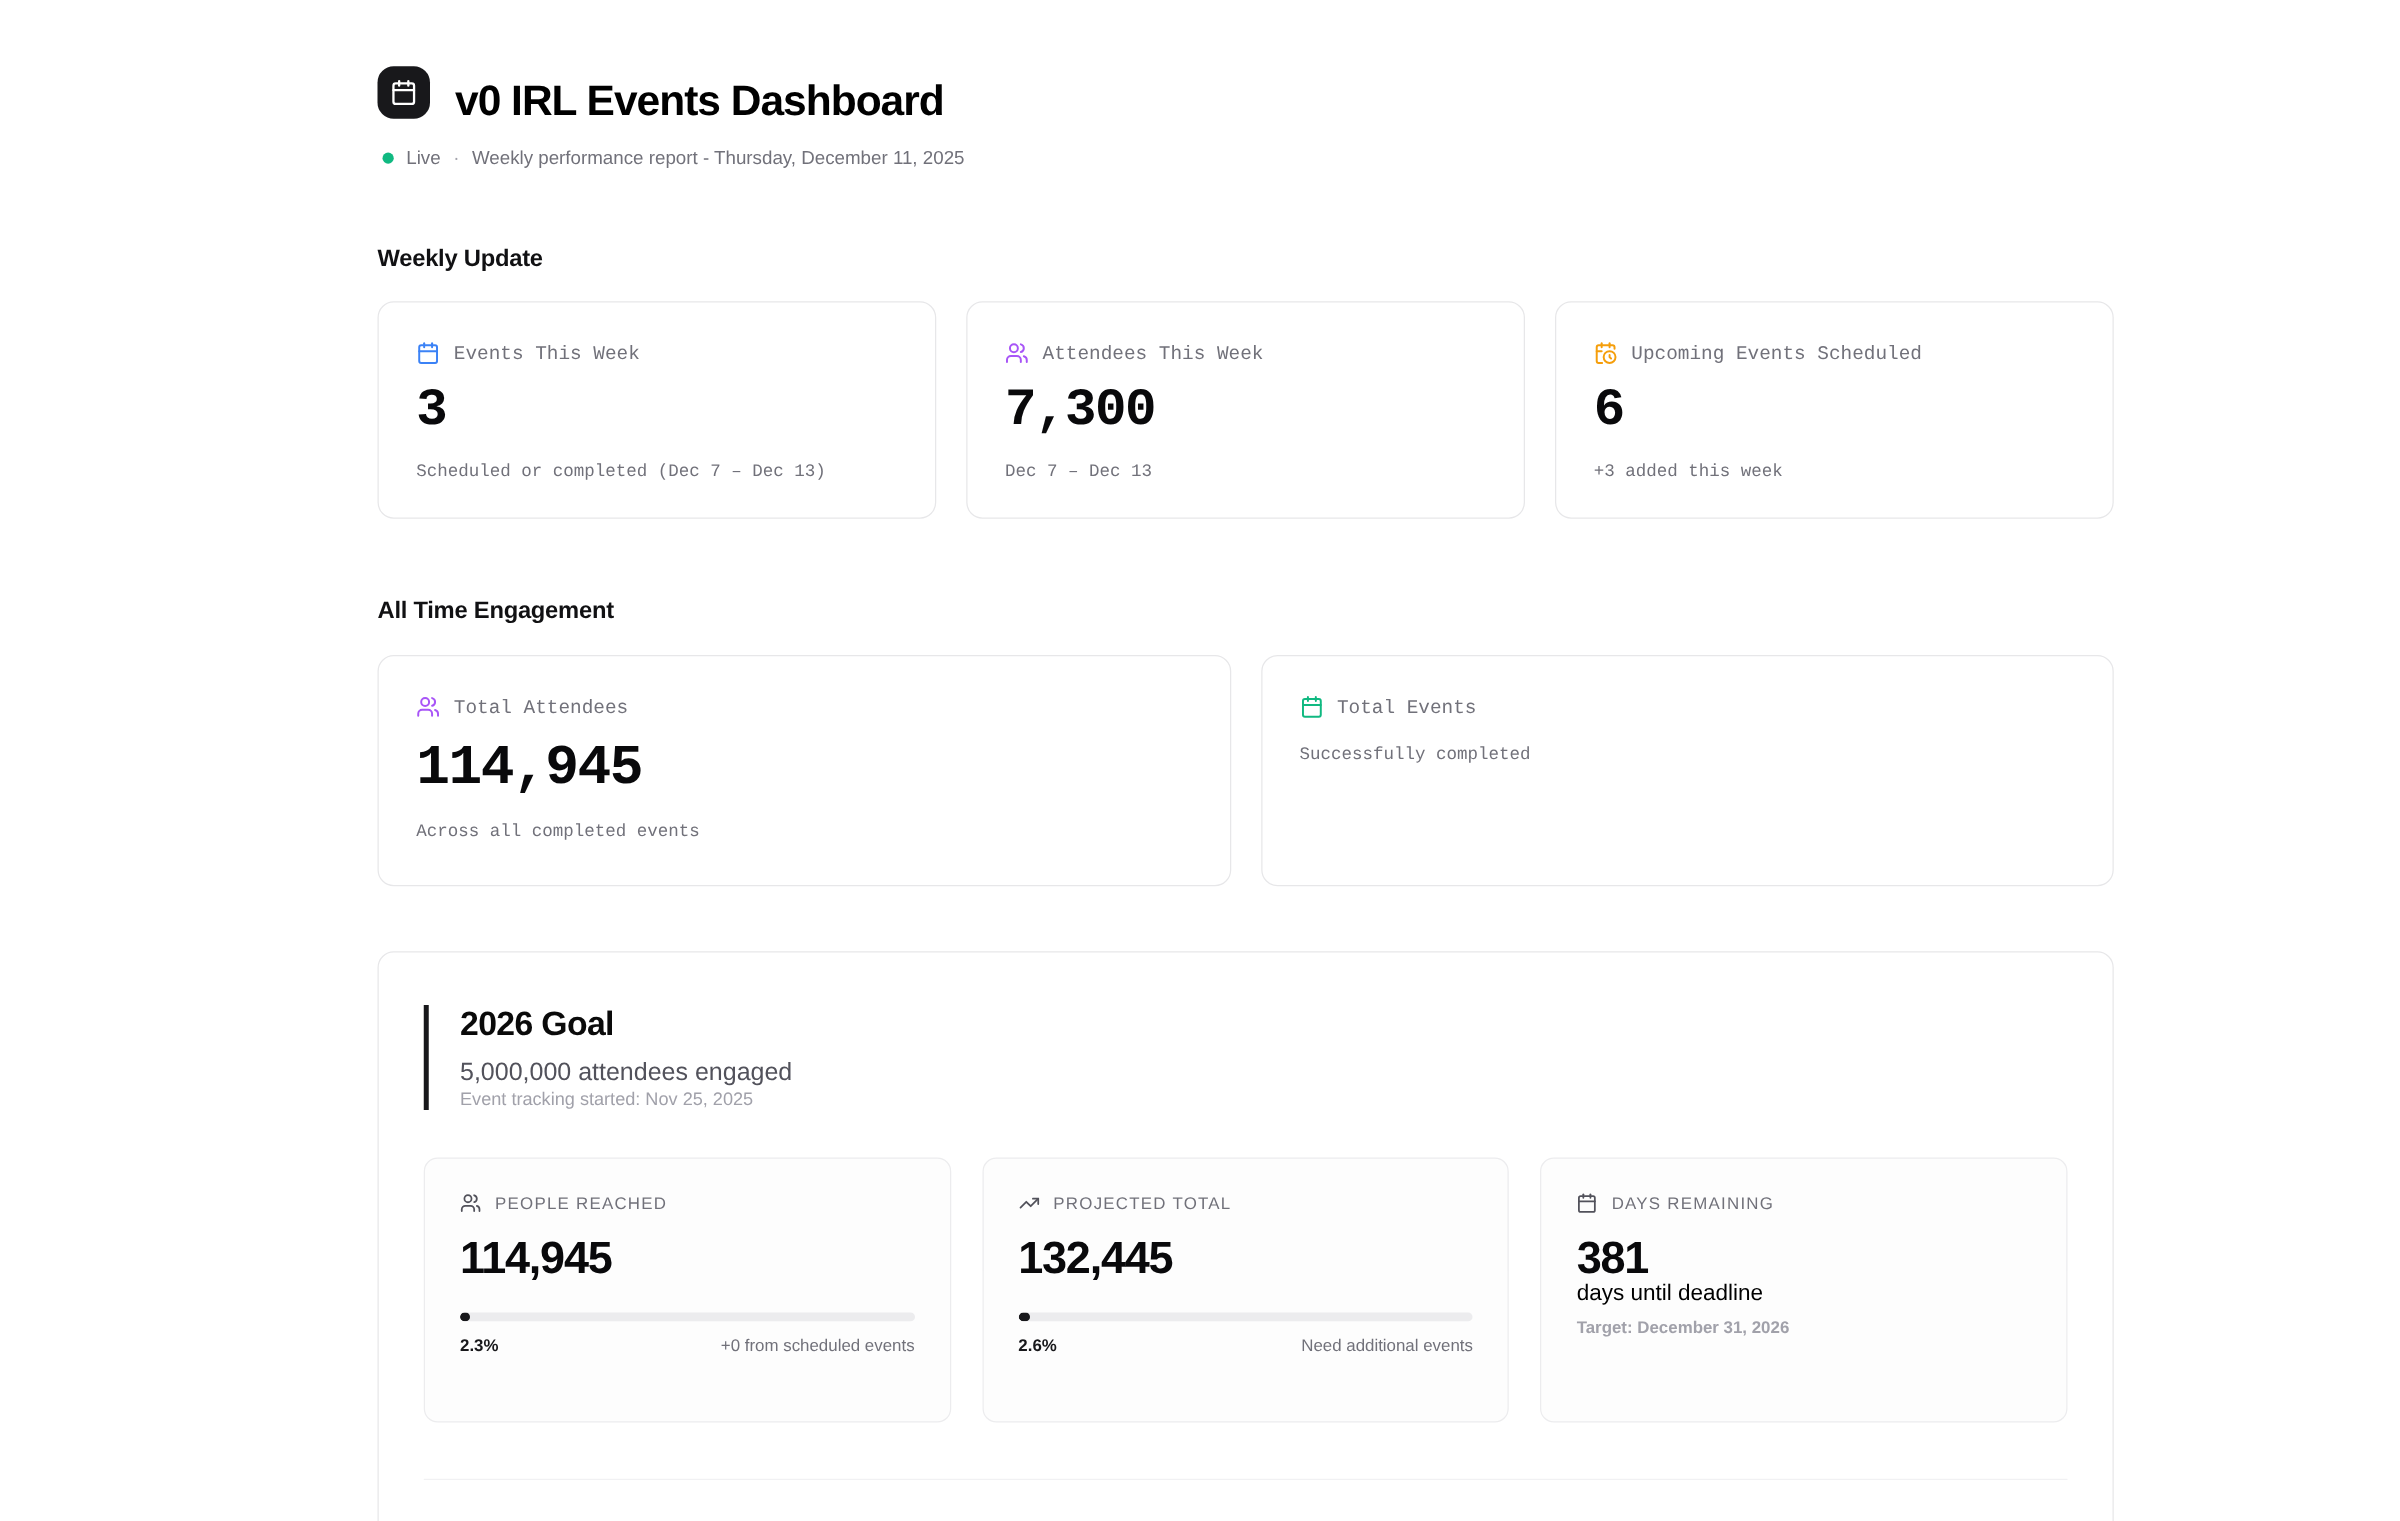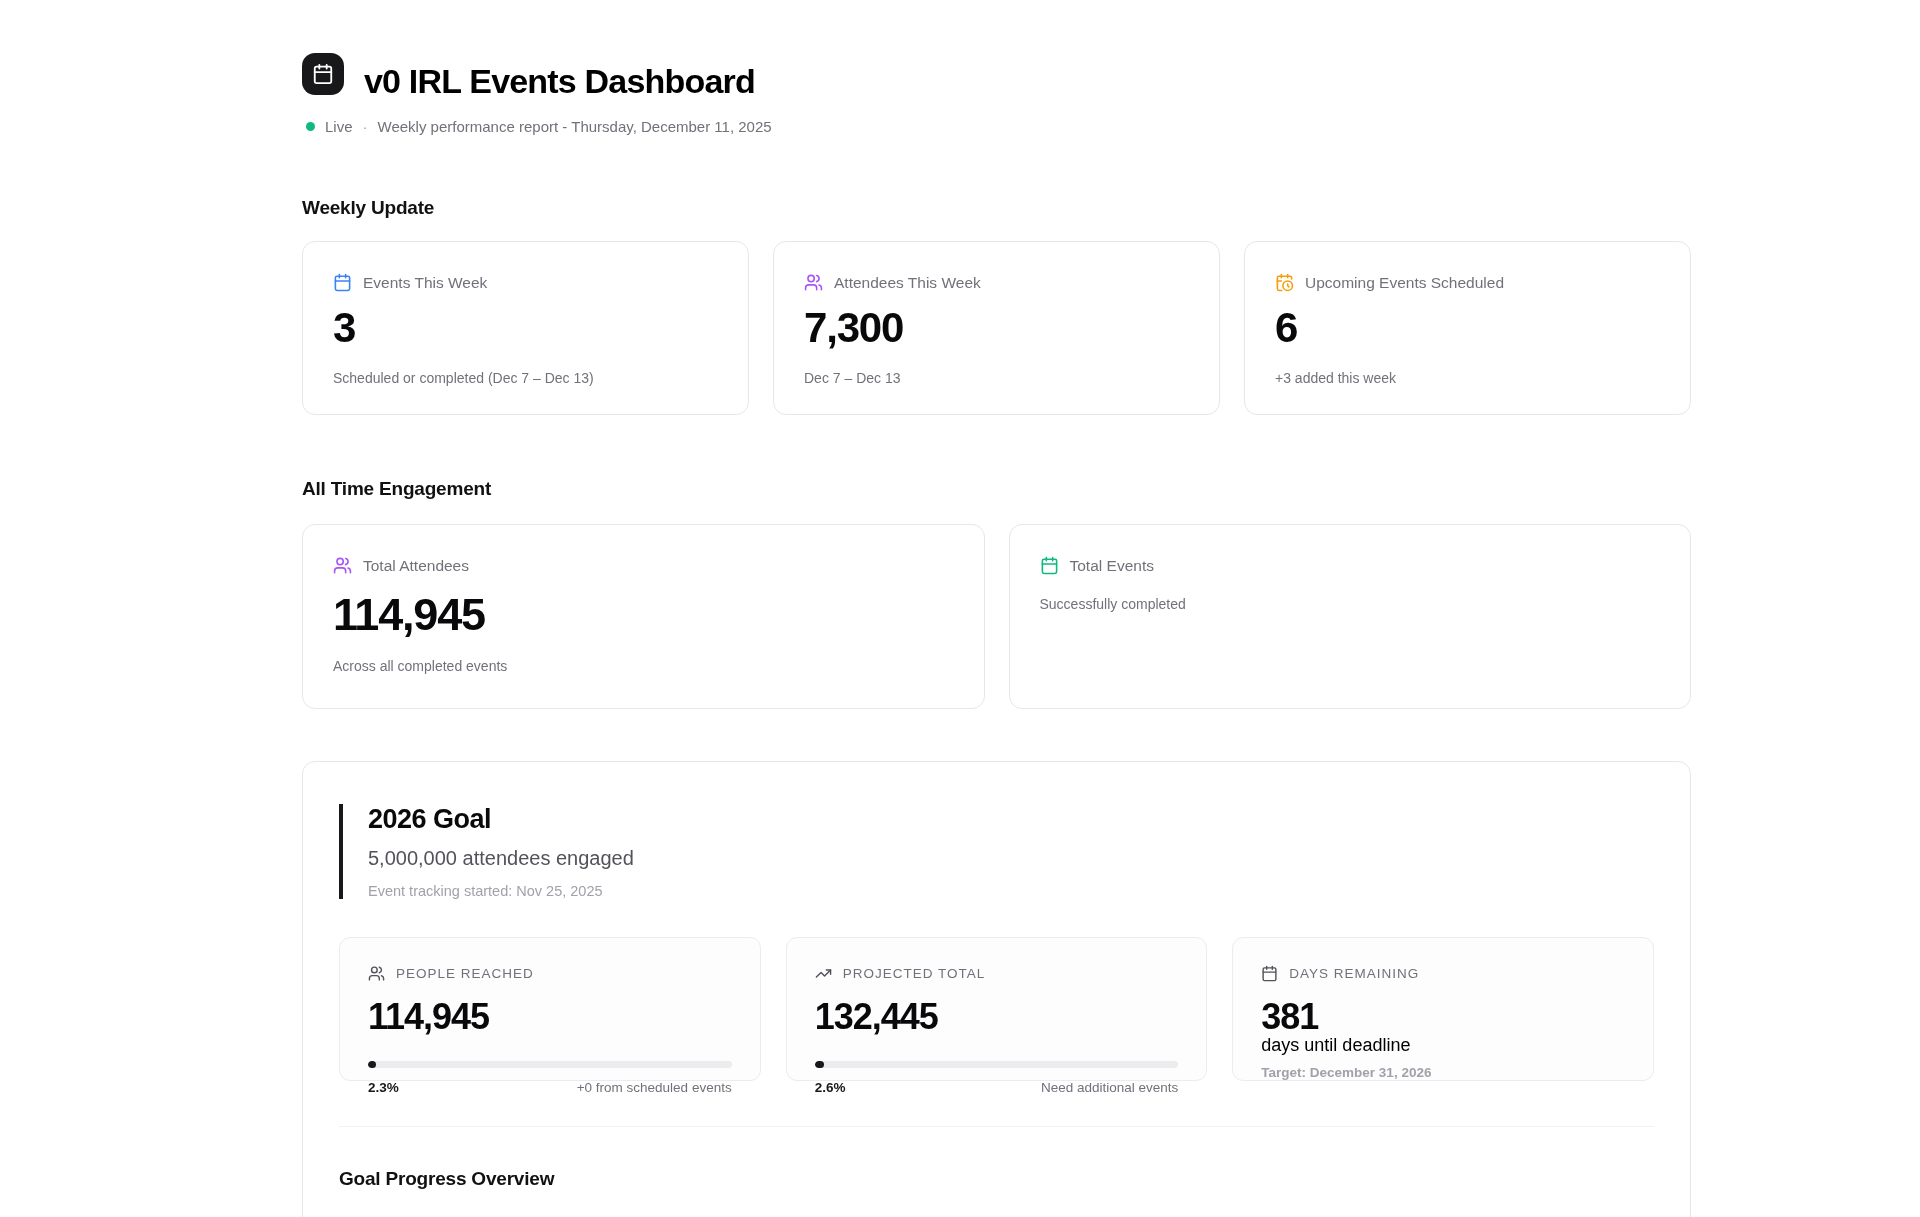--- a/index.html
+++ b/index.html
@@ -28,43 +28,44 @@
   .section-h { font-size:19px; font-weight:700; color:#111113; letter-spacing:-0.2px; }
   .h-weekly { margin-top:62px; }
   .h-alltime { margin-top:63px; }
 
   
   .grid3 { display:grid; grid-template-columns:repeat(3,1fr); gap:24px; margin-top:22px; }
   .grid2 { display:grid; grid-template-columns:repeat(2,1fr); gap:24px; margin-top:24px; }
   .card {
     border:1px solid #e7e7e9; border-radius:13px; background:#fff;
     padding:31px 30px 28px 30px;
+    font-family:Liberation Mono, monospace;
   }
   .card-label-row { display:flex; align-items:center; gap:11px; }
   .card-label-row svg { width:19px; height:19px; flex:0 0 auto; }
   .card-label { font-size:15.5px; color:#71717a; }
   .card-value { font-size:42px; font-weight:700; letter-spacing:-1.2px; color:#09090b; margin-top:15px; line-height:1; }
   .card-value.lg { font-size:45px; margin-top:17px; }
   .card-caption { font-size:14px; color:#71717a; margin-top:21px; }
   .card.tall { padding-bottom:34px; }
 
   
   .goal-card {
     margin-top:52px; border:1px solid #e7e7e9; border-radius:13px; background:#fff;
     padding:42px 36px 60px 36px; height:540px;
   }
   .goal-head { border-left:4px solid #18181b; padding-left:25px; }
   .goal-title { font-size:27px; font-weight:700; letter-spacing:-0.5px; color:#0a0a0a; }
   .goal-sub { font-size:20px; color:#52525b; margin-top:12px; }
-  .goal-note { font-size:14.5px; color:#a1a1aa; margin-top:13px; }
+  .goal-note { font-size:14.5px; color:#a1a1aa; margin-top:2px; }
 
   .goal-grid { display:grid; grid-template-columns:repeat(3,1fr); gap:25px; margin-top:38px; }
   .gstat {
     border:1px solid #ececee; border-radius:11px; background:#fdfdfd;
-    padding:27px 28px; height:144px;
+    padding:27px 28px; height:212px;
   }
   .gstat-label-row { display:flex; align-items:center; gap:11px; color:#52525b; }
   .gstat-label-row svg { width:17px; height:17px; flex:0 0 auto; }
   .gstat-label { font-size:13.5px; color:#71717a; letter-spacing:1px; font-weight:500; }
   .gstat-value { font-size:36px; font-weight:700; letter-spacing:-1px; color:#09090b; margin-top:17px; line-height:1; }
   .progress-track { margin-top:26px; height:7px; background:#ececee; border-radius:4px; overflow:hidden; }
   .progress-fill { height:100%; background:#18181b; border-radius:4px; }
   .gstat-meta { display:flex; justify-content:space-between; align-items:center; margin-top:12px; }
   .gstat-pct { font-size:13.5px; font-weight:700; color:#18181b; }
   .gstat-note { font-size:13.5px; color:#71717a; }

